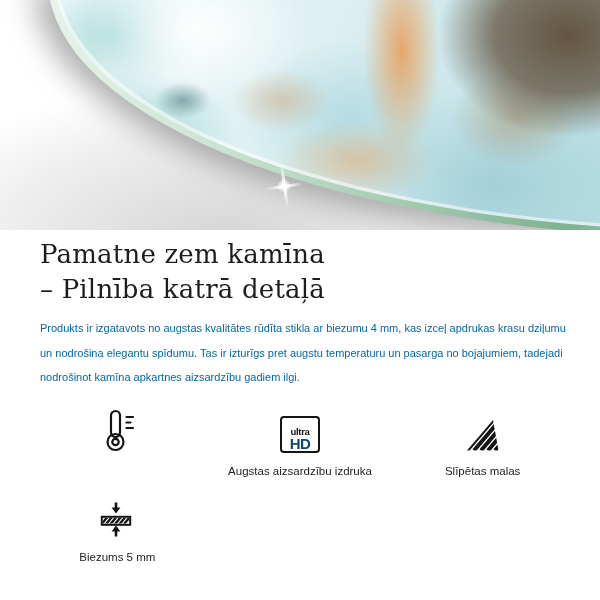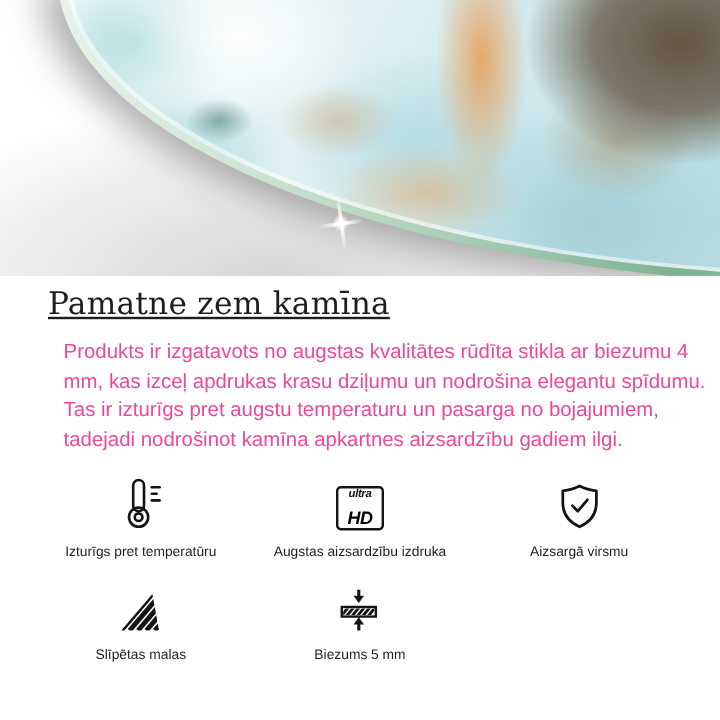--- a/index.html
+++ b/index.html
@@ -34,90 +34,81 @@
     background:linear-gradient(90deg,rgba(255,255,255,0),#fff 42%,#fff 58%,rgba(255,255,255,0));}
   .sparkle::after{content:"";position:absolute;top:-4px;bottom:-4px;left:50%;width:3px;margin-left:-1.5px;
     background:linear-gradient(180deg,rgba(255,255,255,0),#fff 42%,#fff 58%,rgba(255,255,255,0));}
   .sparkle .core{position:absolute;left:50%;top:50%;width:14px;height:14px;margin:-7px 0 0 -7px;border-radius:50%;
     background:radial-gradient(circle,#fff 0 22%,rgba(255,255,255,.55) 45%,rgba(255,255,255,0) 72%);}
 
   
   .content{padding:0 40px;}
   h1{margin:7px 0 0 0;font-family:"DejaVu Serif","Liberation Serif",serif;font-weight:400;
      font-size:26px;line-height:35px;color:#1d1d1d;letter-spacing:.2px;}
-  h1 span{display:block;text-decoration:underline;}
-  .desc{margin:9px 0 0 13px;width:535px;font-size:17px;line-height:24.5px;color:#ec4899;}
+  h1 span{display:block;}
+  .desc{margin:9px 0 0 0;width:535px;font-size:11px;line-height:24.5px;color:#0369a1;}
 
   
   .features{margin-top:17px;padding:0 26px;display:grid;grid-template-columns:1fr 1fr 1fr;
     row-gap:15px;justify-items:center;}
   .feature{display:flex;flex-direction:column;align-items:center;}
   .icon-box{height:46px;display:flex;align-items:flex-end;justify-content:center;}
   .feature .label{margin-top:11px;font-size:11.5px;line-height:14px;color:#1e1e1e;text-align:center;white-space:nowrap;}
   svg.ic{display:block;}
   .uhd{width:36px;height:33px;border:2.6px solid #141414;border-radius:4px;
-    display:flex;flex-direction:column;align-items:center;justify-content:space-between;background:#fff;font-style:italic;}
+    display:flex;flex-direction:column;align-items:center;justify-content:flex-end;background:#fff;}
   .uhd .t1{font-size:9.5px;font-weight:bold;letter-spacing:-.3px;line-height:10px;color:#111;}
-  .uhd .t2{font-size:15px;font-weight:bold;letter-spacing:-.5px;line-height:15px;margin-top:-1px;color:#000000;}
+  .uhd .t2{font-size:15px;font-weight:bold;letter-spacing:-.5px;line-height:15px;margin-top:-1px;color:#0c4a6e;}
 </style>
 </head>
 <body>
 
 <div class="hero">
   <div class="glass-shadow"></div>
   <div class="glass-edge">
     <div class="glass-face"></div>
   </div>
   <div class="sparkle">
       <span class="core"></span>
     </div>
 </div>
 
 <div class="content">
   <h1>
     <span>Pamatne zem kamīna</span>
+    <span>– Pilnība katrā detaļā</span>
   </h1>
   <p class="desc">Produkts ir izgatavots no augstas kvalitātes rūdīta stikla ar biezumu 4 mm, kas izceļ apdrukas krasu dziļumu un nodrošina elegantu spīdumu. Tas ir izturīgs pret augstu temperaturu un pasarga no bojajumiem, tadejadi nodrošinot kamīna apkartnes aizsardzību gadiem ilgi.</p>
 </div>
 
 <div class="features">
 
   <div class="feature">
     <div class="icon-box">
       <svg class="ic" width="38" height="45" viewBox="0 0 38 45" fill="none" stroke="#141414" stroke-width="2.2" stroke-linecap="round">
         <rect x="13" y="3" width="9" height="26" rx="4.5"></rect>
         <circle cx="17.5" cy="34" r="8"></circle>
         <circle cx="17.5" cy="34" r="3.2"></circle>
         <line x1="28.5" y1="9" x2="35" y2="9"></line>
         <line x1="28.5" y1="14.5" x2="32.5" y2="14.5"></line>
         <line x1="28.5" y1="20" x2="35" y2="20"></line>
       </svg>
     </div>
-    <div class="label">Izturīgs pret temperatūru</div>
   </div>
 
   <div class="feature">
     <div class="icon-box">
       <div class="uhd">
         <span class="t1">ultra</span>
         <span class="t2">HD</span>
       </div>
     </div>
     <div class="label">Augstas aizsardzību izdruka</div>
   </div>
 
-  <div class="feature">
-    <div class="icon-box">
-      <svg class="ic" width="38" height="40" viewBox="0 0 38 40" fill="none" stroke="#141414" stroke-width="2.3" stroke-linecap="round" stroke-linejoin="round">
-        <path d="M19 3 C14.5 5.4 9.8 6.6 5 7 L5 17 C5 26.5 10.5 33.2 19 37 C27.5 33.2 33 26.5 33 17 L33 7 C28.2 6.6 23.5 5.4 19 3 Z"></path>
-        <polyline points="13,19.5 17.5,24 25.5,14.5"></polyline>
-      </svg>
-    </div>
-    <div class="label">Aizsargā virsmu</div>
-  </div>
 
 
   <div class="feature">
     <div class="icon-box">
       <svg class="ic" width="36" height="36" viewBox="0 0 36 36" fill="none">
         <defs>
             <clipPath id="clip-bevel">
               <polygon points="2,33.5 28,3 33.5,33.5"></polygon>
             </clipPath>
           </defs>

